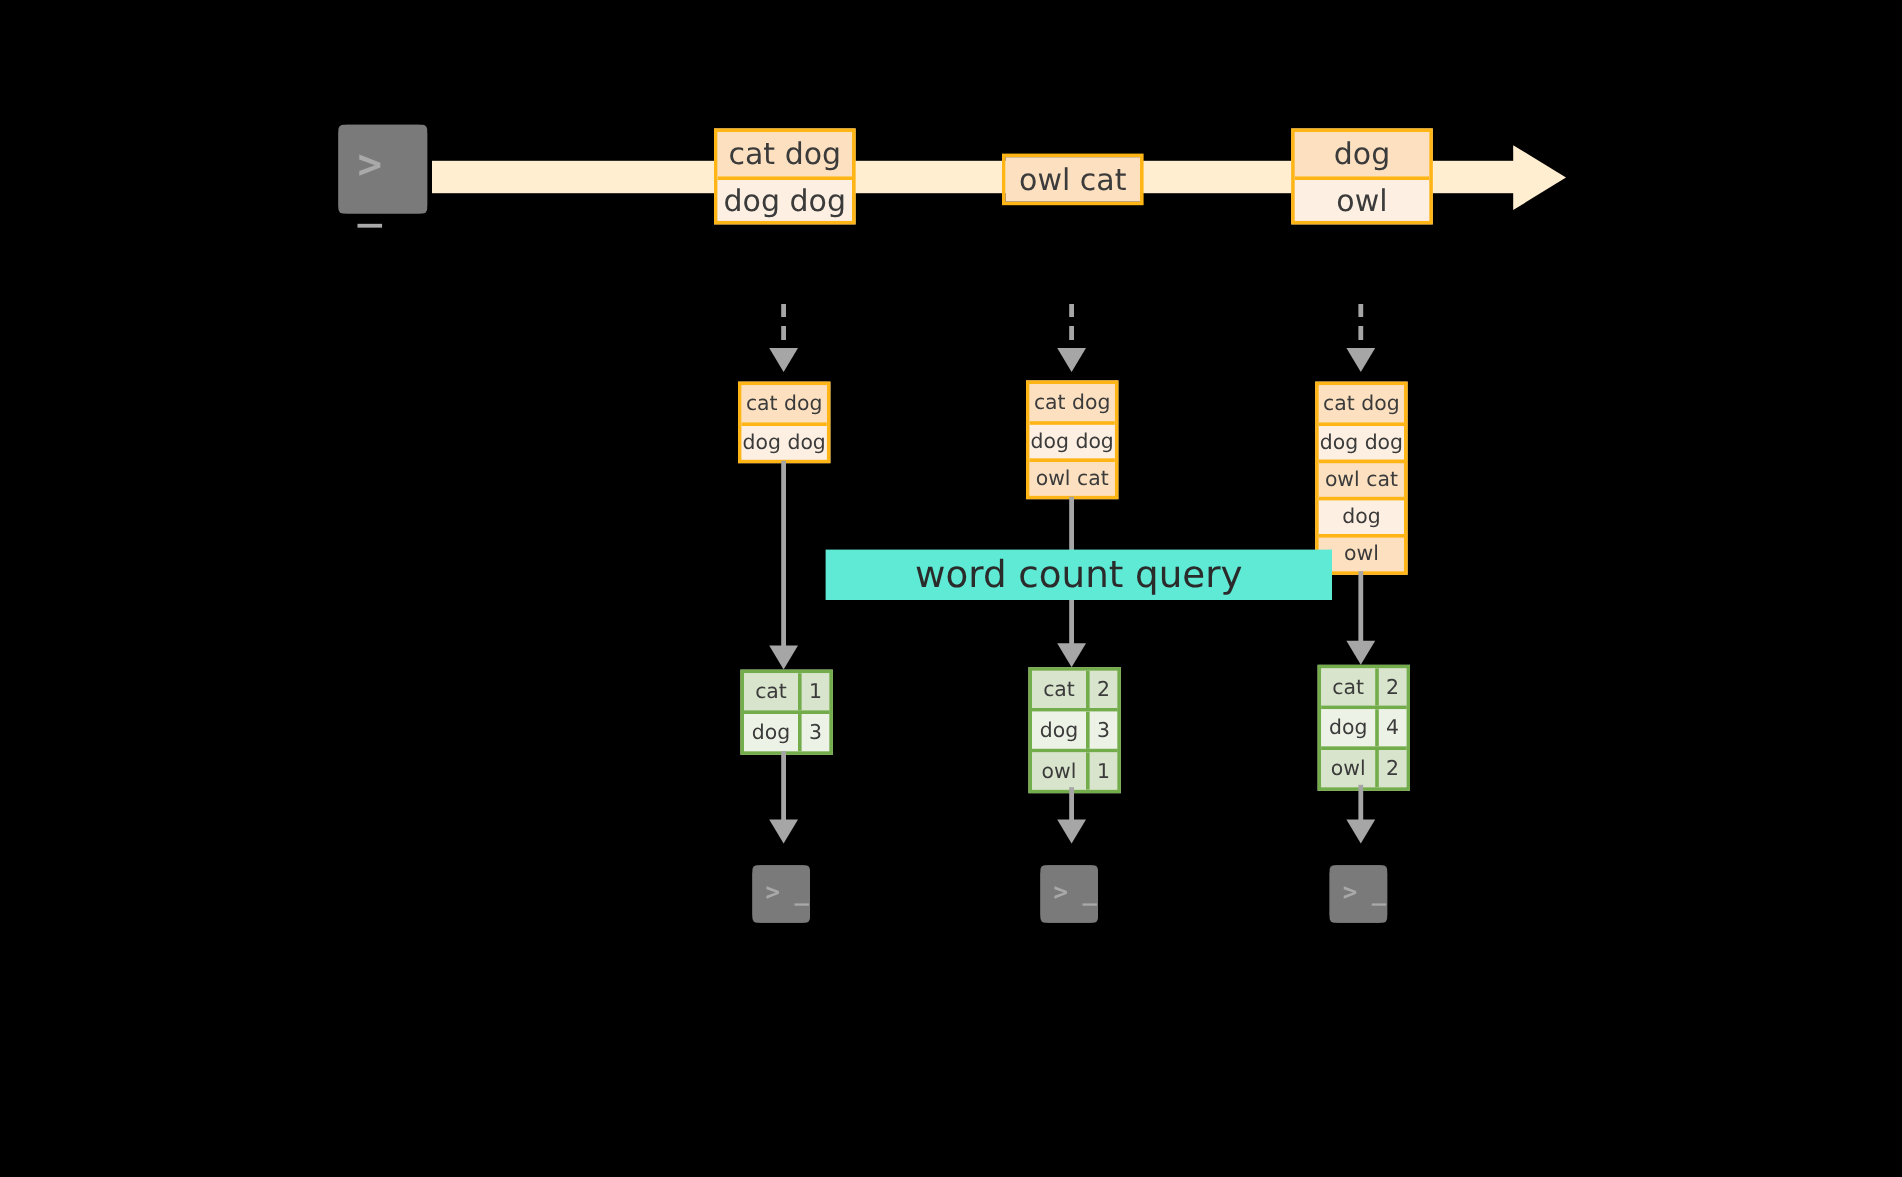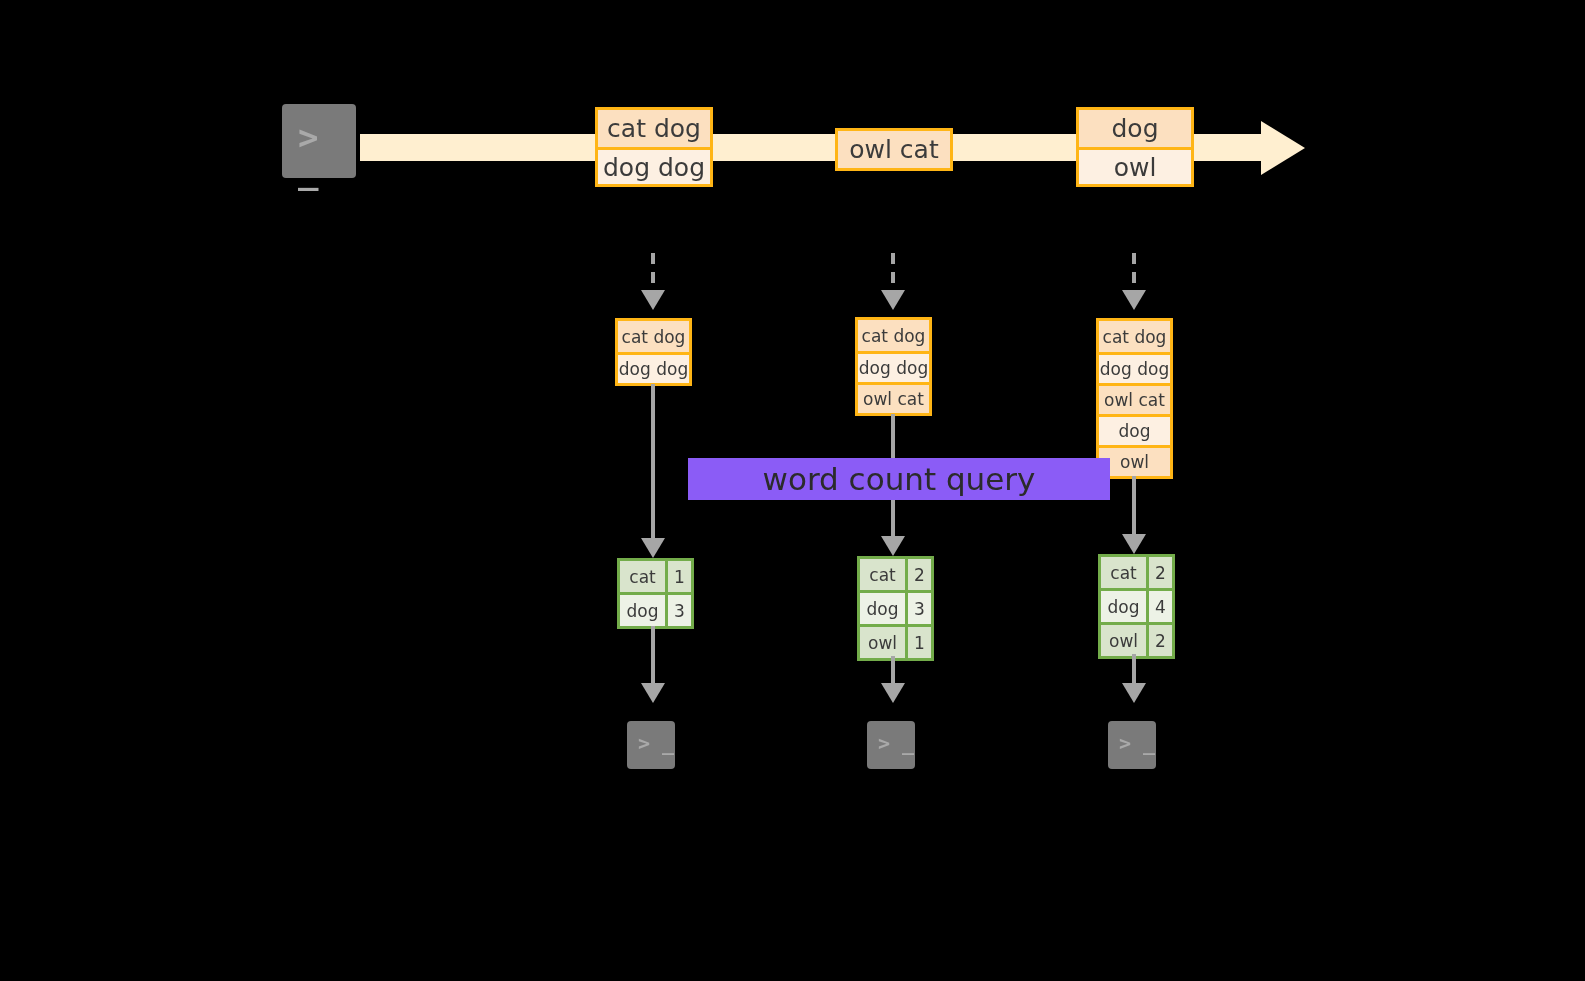--- a/index.html
+++ b/index.html
@@ -135,21 +135,21 @@
     position: absolute;
     width: 0; height: 0;
     border-left: 12px solid transparent;
     border-right: 12px solid transparent;
     border-top: 20px solid #a6a6a6;
   }
 
   
   .label-band {
     position: absolute;
-    background: #8b5cf6;
+    background: #5eead4;
     display: flex;
     align-items: center;
     justify-content: center;
     text-align: right;
   }
   .label-band .txt {
     font-size: 31px;
     color: #2b2b2b;
     white-space: nowrap;
   }

